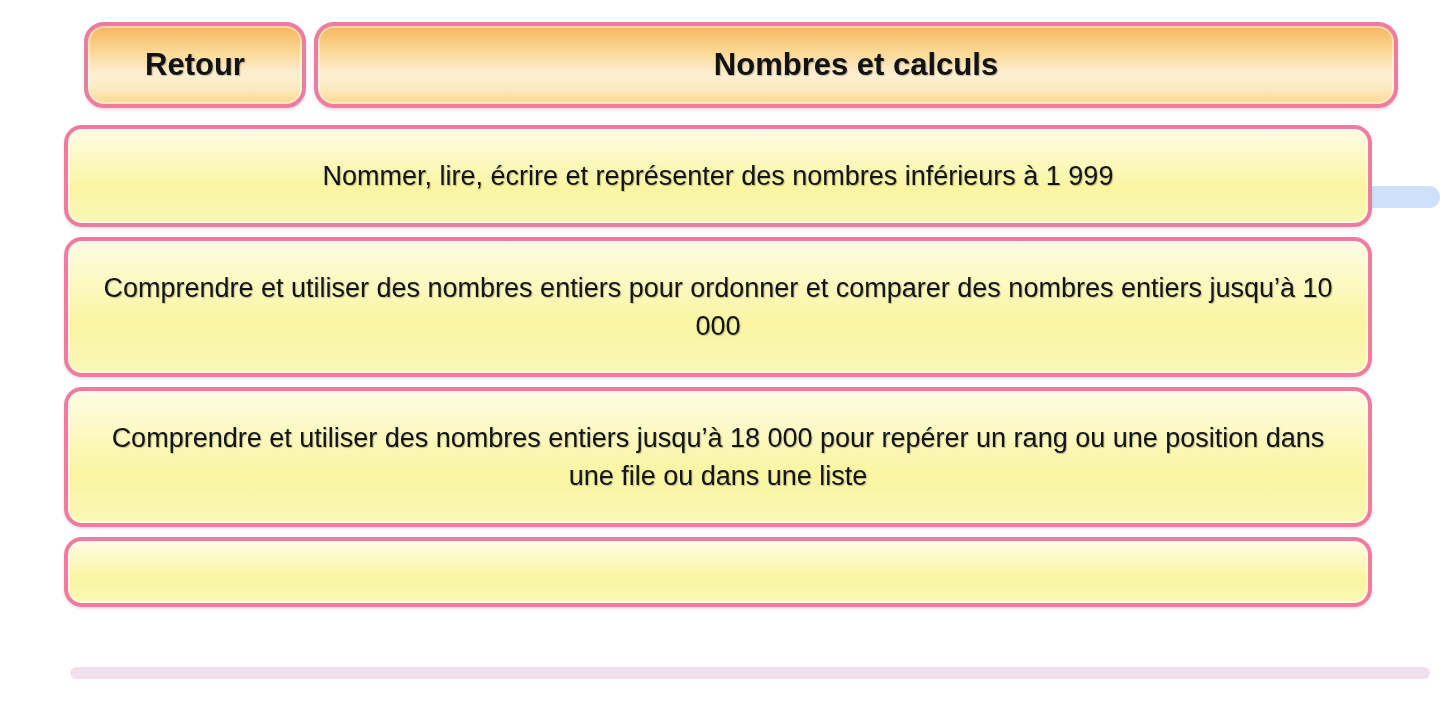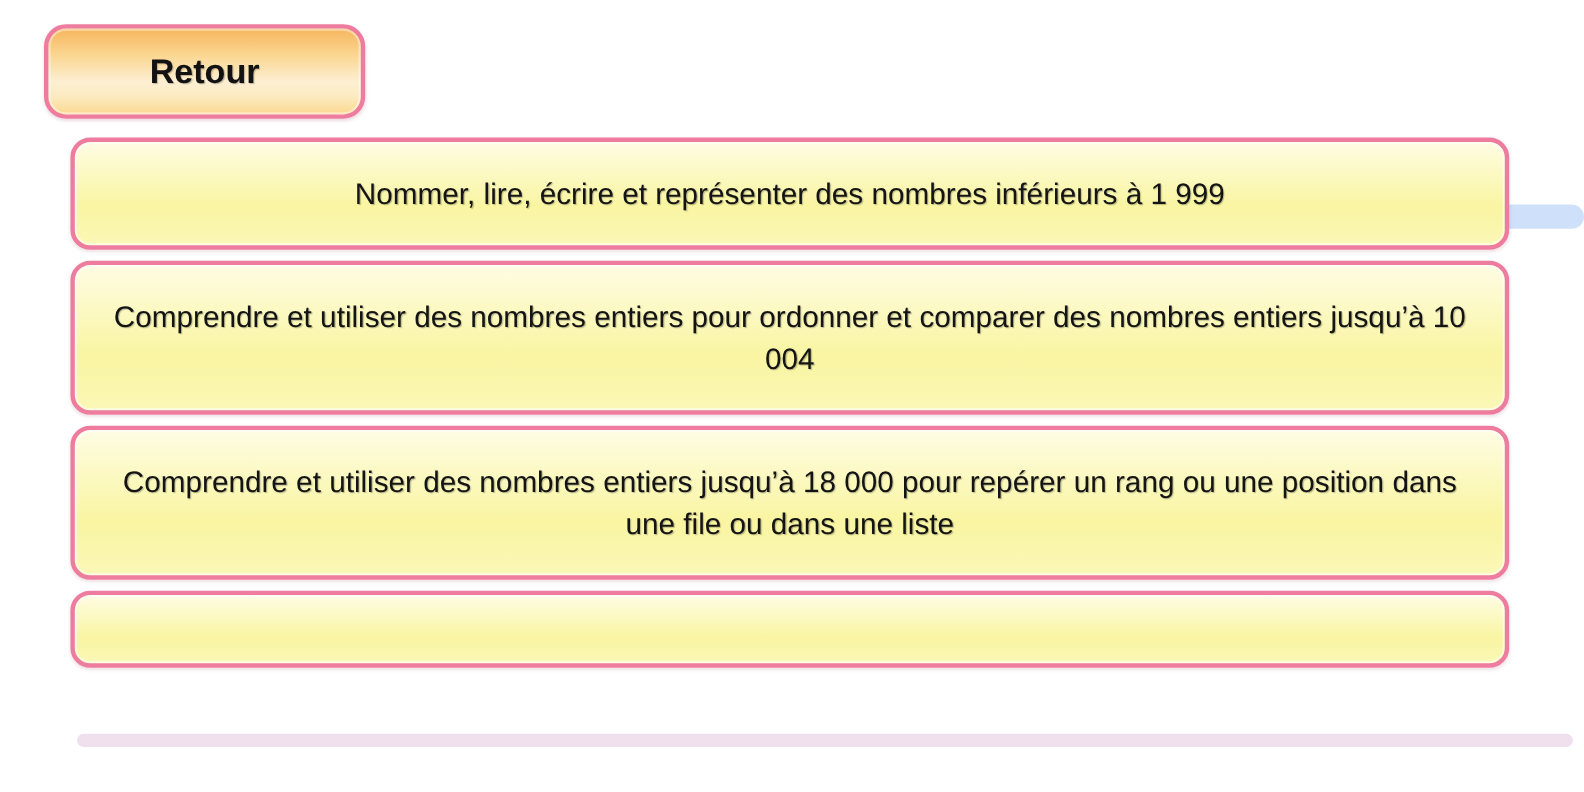--- a/index.html
+++ b/index.html
@@ -59,24 +59,25 @@
     display: flex;
     align-items: center;
     justify-content: center;
     color: #121212;
     font-size: 31px;
     font-weight: 700;
     text-shadow: 1px 1px 1px rgba(0,0,0,0.25);
     padding: 0 10px;
   }
   .back-pill {
-    width: 292px;
+    width: 222px;
     flex: none;
     cursor: pointer;
     font-family: "Liberation Sans", sans-serif;
+    margin-left: 44px;
   }
   .title-pill { flex: 1; }
 
   .list {
     position: absolute;
     top: 125px;
     left: 64px;
     width: 1308px;
     z-index: 1;
   }
@@ -115,22 +116,23 @@
   <span class="decor blue d5"></span>
   <span class="decor d6"></span>
   <span class="decor blue d7"></span>
   <span class="decor lav d8"></span>
   <span class="decor yellow d9"></span>
   <span class="decor pink d10"></span>
   <span class="decor band d11"></span>
 
   <div class="header-row">
     <button class="pill back-pill">Retour</button>
+    <div class="pill title-pill">Nombres et calculs</div>
   </div>
 
   <div class="list">
     <div class="item">Nommer, lire, écrire et représenter des nombres inférieurs à 1 999</div>
-    <div class="item">Comprendre et utiliser des nombres entiers pour ordonner et comparer des nombres entiers jusqu’à 10 004</div>
+    <div class="item">Comprendre et utiliser des nombres entiers pour ordonner et comparer des nombres entiers jusqu’à 10 000</div>
     <div class="item">Comprendre et utiliser des nombres entiers jusqu’à 18 000 pour repérer un rang ou une position dans une file ou dans une liste</div>
     <div class="item"></div>
   </div>
 
 </div>
 
 </body></html>

